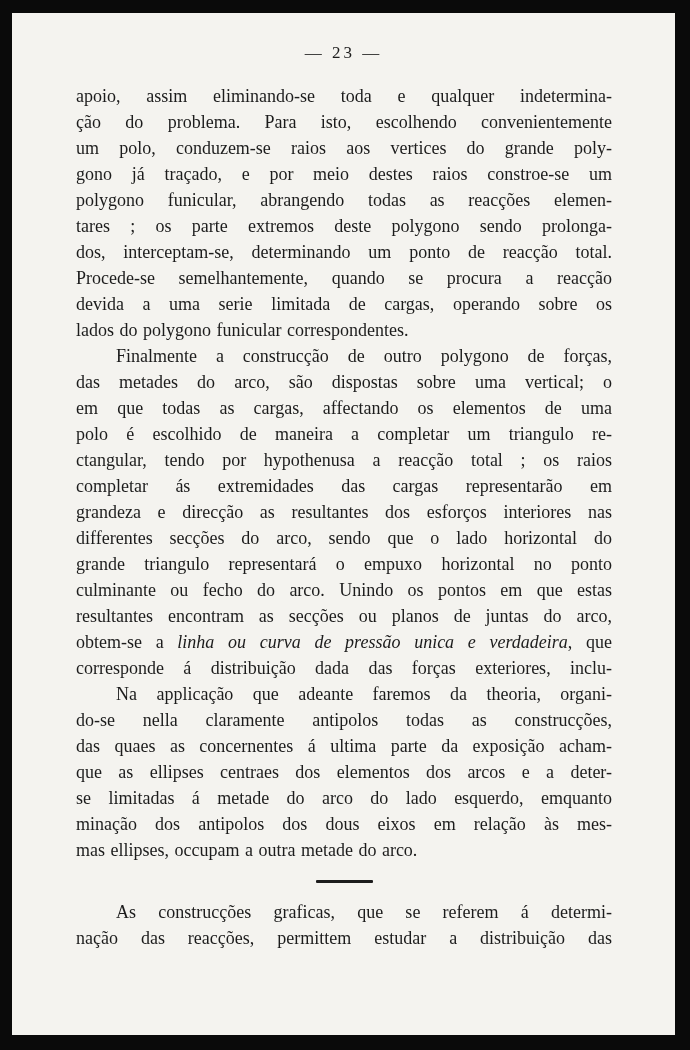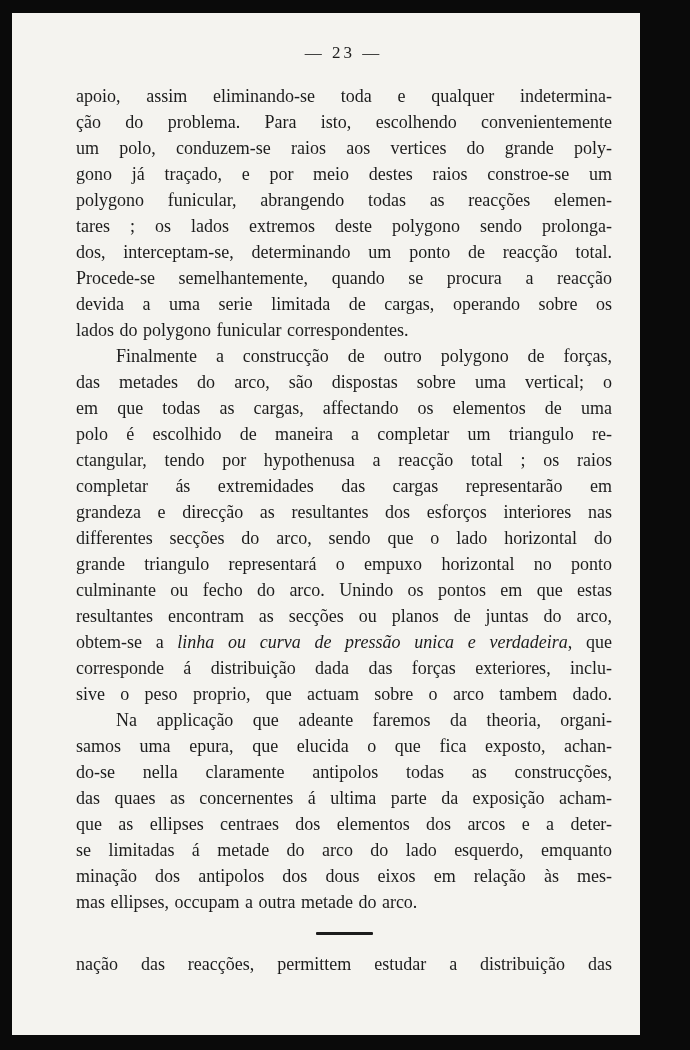--- a/index.html
+++ b/index.html
@@ -7,21 +7,21 @@
     padding: 0;
   }
   body {
     width: 690px;
     height: 1050px;
     background: var(--scan-border, #0a0a0a);
     font-family: "Liberation Serif", "DejaVu Serif", serif;
   }
   .scan {
     position: relative;
-    width: 640px;
+    width: 690px;
     height: 1050px;
     background: var(--scan-border, #0a0a0a);
     overflow: hidden;
   }
   .page {
     position: absolute;
     left: 12px;
     top: 13px;
     width: 663px;
     height: 1022px;
@@ -82,53 +82,52 @@
 <div class="scan">
   <div class="page">
     <div class="page-number">— 23 —</div>
     <div class="page-body">
         <div class="paragraph">
           <div class="line"><span>apoio, assim eliminando-se toda e qualquer indetermina-</span></div>
           <div class="line"><span>ção do problema. Para isto, escolhendo convenientemente</span></div>
           <div class="line"><span>um polo, conduzem-se raios aos vertices do grande poly-</span></div>
           <div class="line"><span>gono já traçado, e por meio destes raios constroe-se um</span></div>
           <div class="line"><span>polygono funicular, abrangendo todas as reacções elemen-</span></div>
-          <div class="line"><span>tares ; os lados extremos deste polygono sendo prolonga-</span></div>
+          <div class="line"><span>tares ; os parte extremos deste polygono sendo prolonga-</span></div>
           <div class="line"><span>dos, interceptam-se, determinando um ponto de reacção total.</span></div>
           <div class="line"><span>Procede-se semelhantemente, quando se procura a reacção</span></div>
           <div class="line"><span>devida a uma serie limitada de cargas, operando sobre os</span></div>
           <div class="line endline"><span>lados do polygono funicular correspondentes.</span></div>
         </div>
         <div class="paragraph">
           <div class="line indent"><span>Finalmente a construcção de outro polygono de forças,</span></div>
           <div class="line"><span>das metades do arco, são dispostas sobre uma vertical; o</span></div>
           <div class="line"><span>em que todas as cargas, affectando os elementos de uma</span></div>
           <div class="line"><span>polo é escolhido de maneira a completar um triangulo re-</span></div>
           <div class="line"><span>ctangular, tendo por hypothenusa a reacção total ; os raios</span></div>
           <div class="line"><span>completar ás extremidades das cargas representarão em</span></div>
           <div class="line"><span>grandeza e direcção as resultantes dos esforços interiores nas</span></div>
           <div class="line"><span>differentes secções do arco, sendo que o lado horizontal do</span></div>
           <div class="line"><span>grande triangulo representará o empuxo horizontal no ponto</span></div>
           <div class="line"><span>culminante ou fecho do arco. Unindo os pontos em que estas</span></div>
           <div class="line"><span>resultantes encontram as secções ou planos de juntas do arco,</span></div>
           <div class="line"><span>obtem-se a </span><em>linha ou curva de pressão unica e verdadeira</em><span>, que</span></div>
           <div class="line"><span>corresponde á distribuição dada das forças exteriores, inclu-</span></div>
-          <div class="line"><span>sive o peso proprio, que actuam sobre o arco tambem dado.</span></div>
         </div>
         <div class="paragraph">
           <div class="line indent"><span>Na applicação que adeante faremos da theoria, organi-</span></div>
-          <div class="line"><span>samos uma epura, que elucida o que fica exposto, achan-</span></div>
           <div class="line"><span>do-se nella claramente antipolos todas as construcções,</span></div>
           <div class="line"><span>das quaes as concernentes á ultima parte da exposição acham-</span></div>
           <div class="line"><span>que as ellipses centraes dos elementos dos arcos e a deter-</span></div>
           <div class="line"><span>se limitadas á metade do arco do lado esquerdo, emquanto</span></div>
           <div class="line"><span>minação dos antipolos dos dous eixos em relação às mes-</span></div>
           <div class="line endline"><span>mas ellipses, occupam a outra metade do arco.</span></div>
         </div>
         <div class="divider-wrap">
           <div class="divider-rule"></div>
         </div>
         <div class="paragraph">
+          <div class="line indent"><span>As construcções graficas, que se referem á determi-</span></div>
           <div class="line"><span>nação das reacções, permittem estudar a distribuição das</span></div>
         </div>
       </div>
   </div>
 </div>
 
 </body></html>

